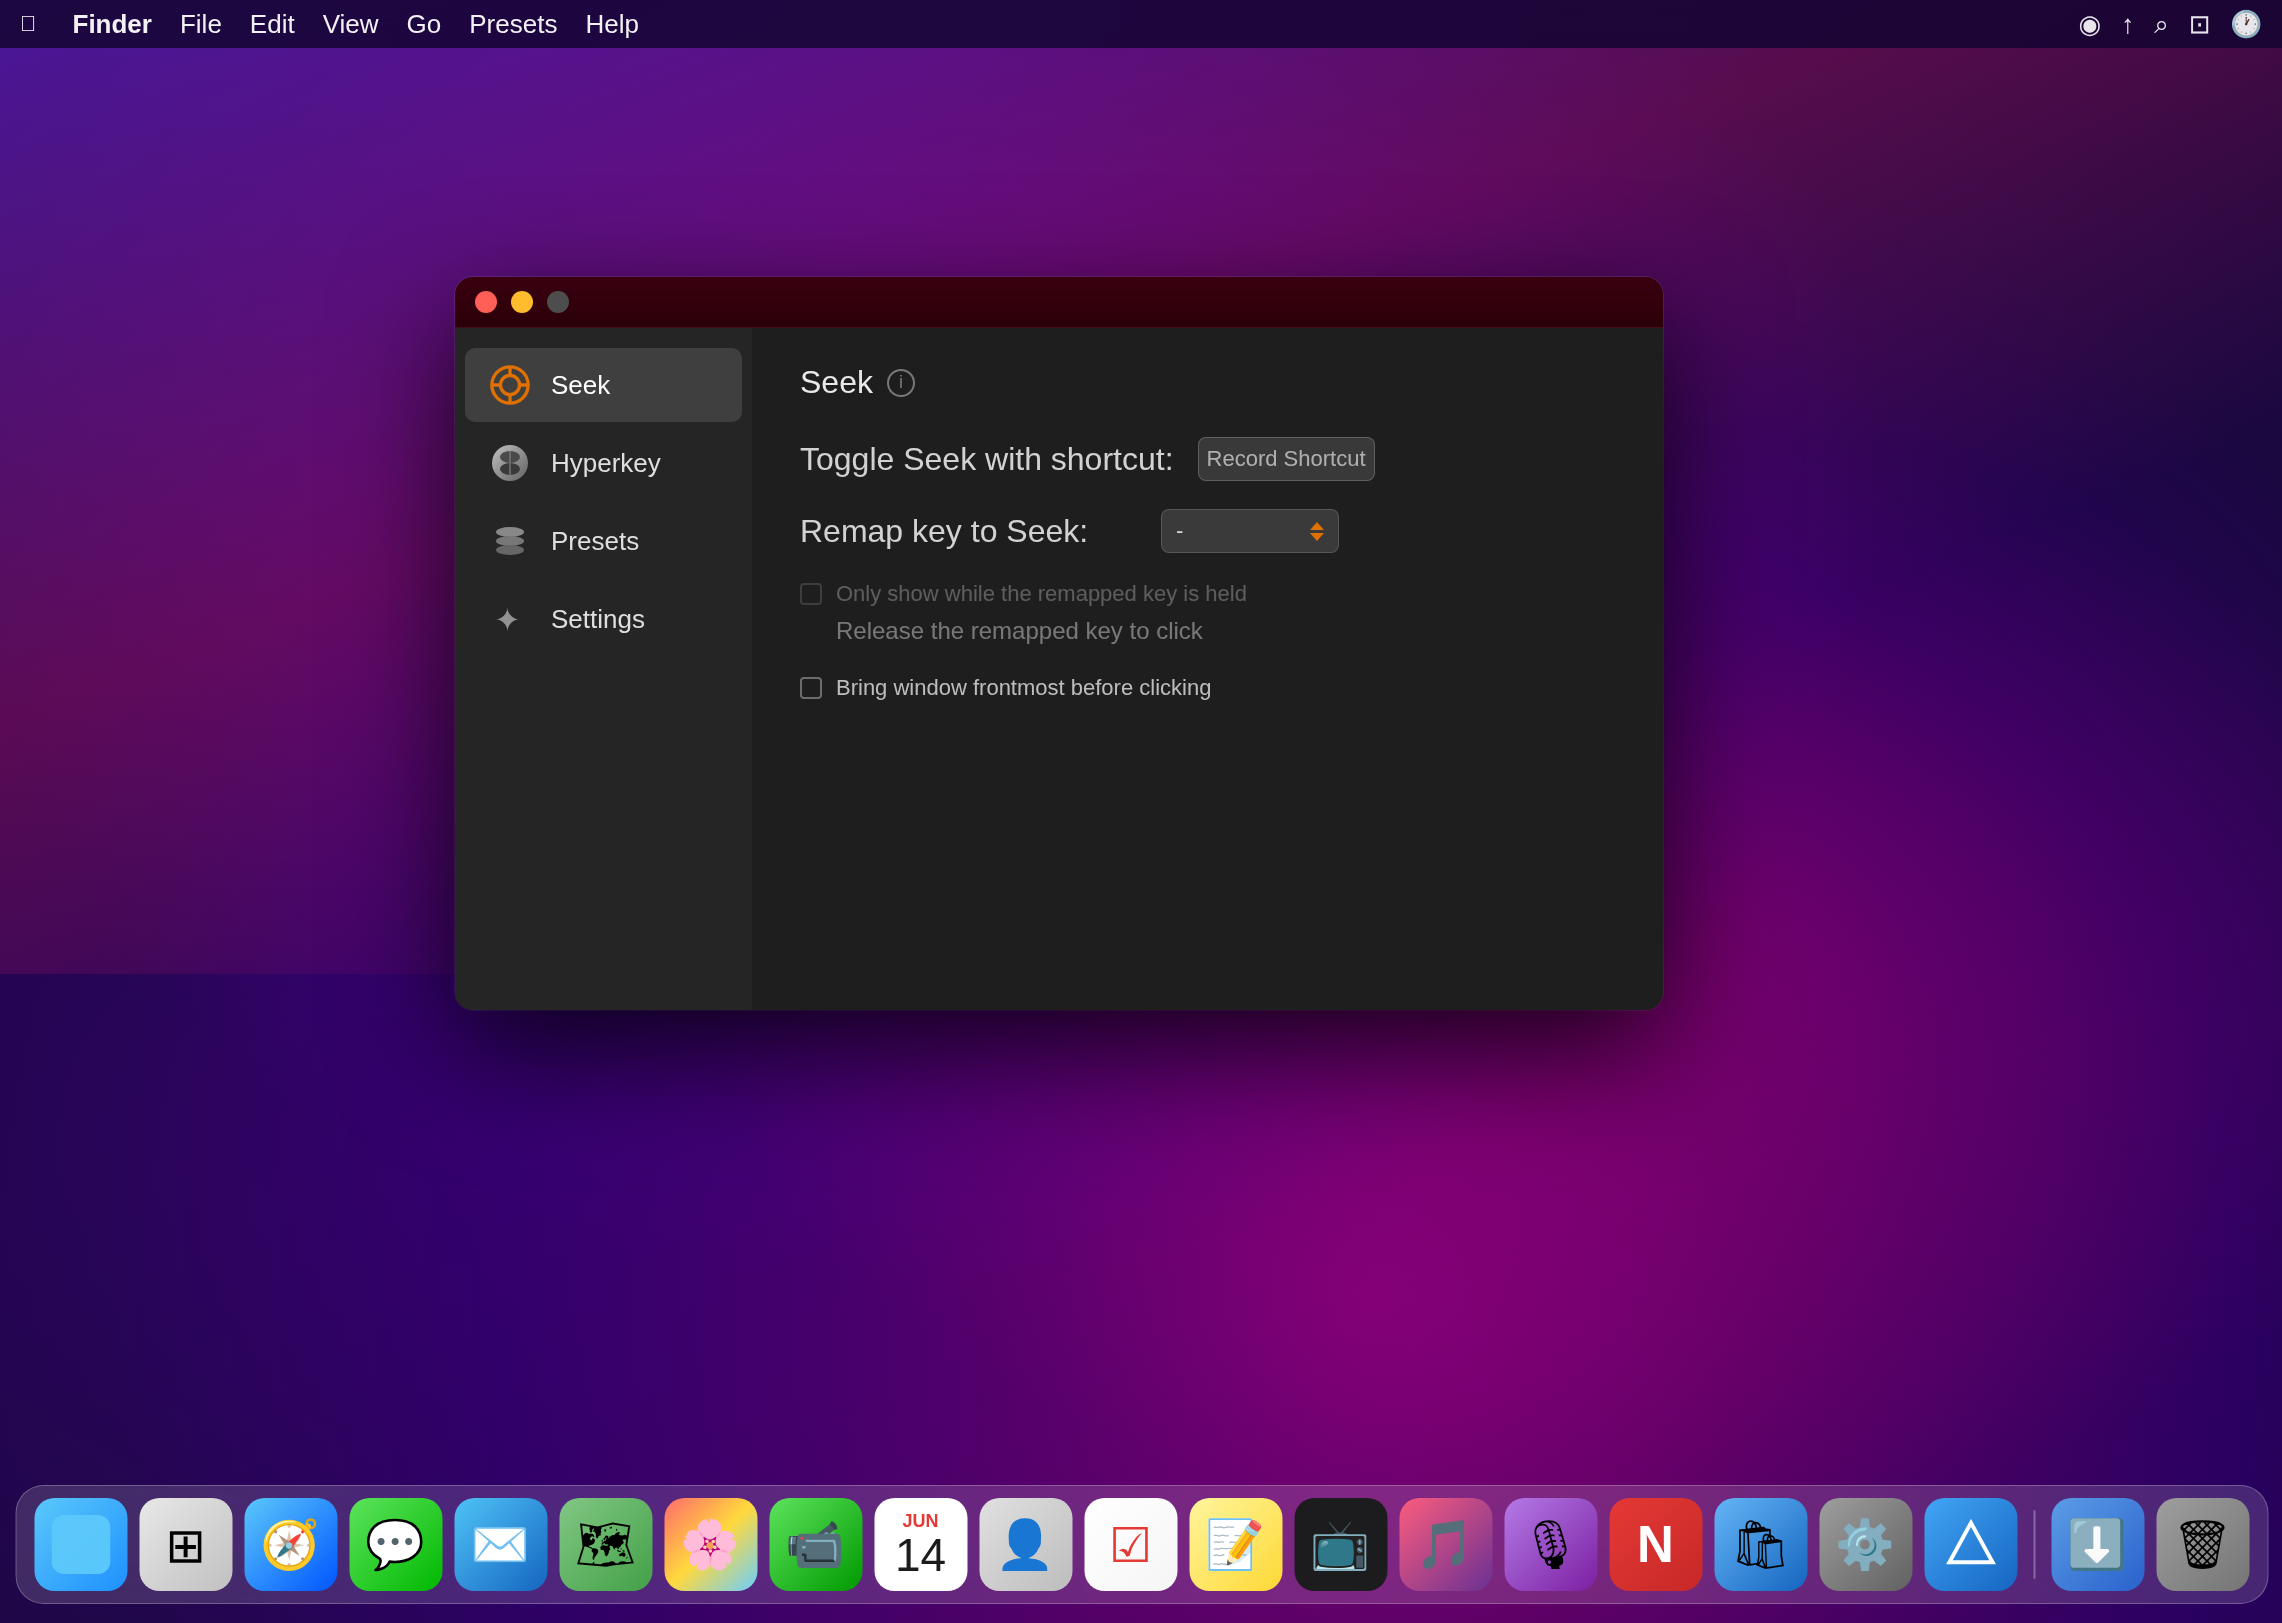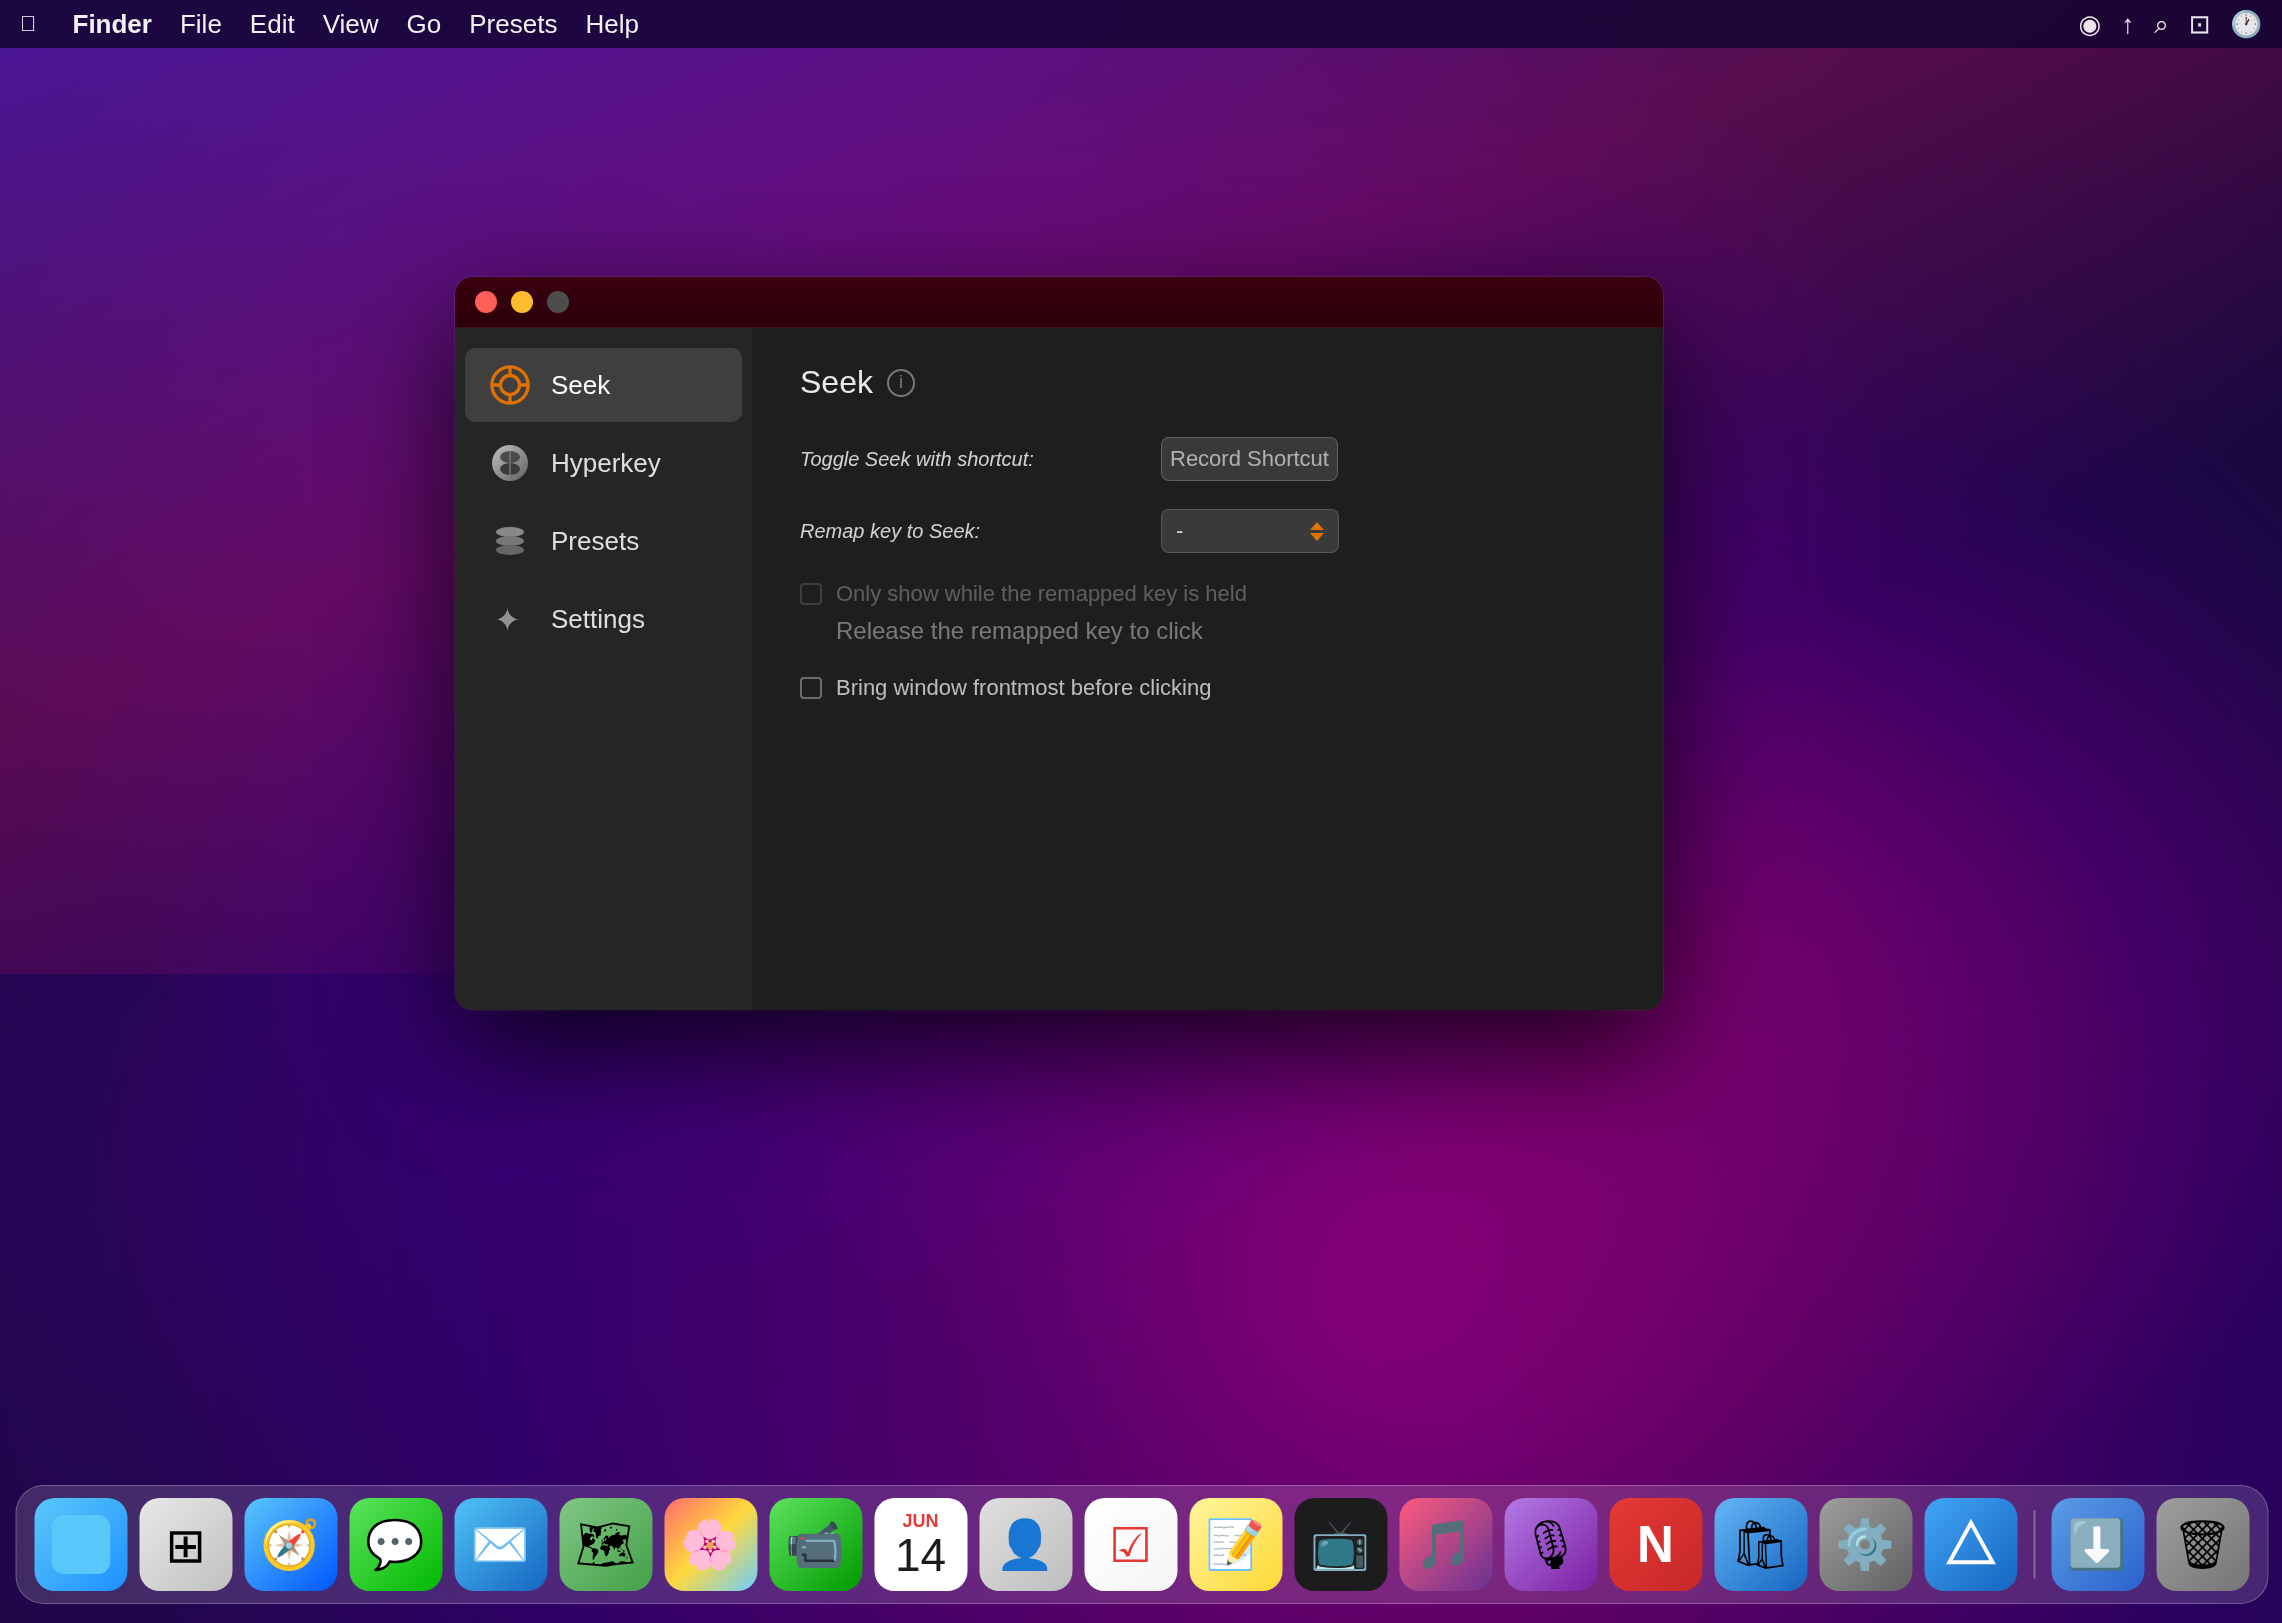--- a/index.html
+++ b/index.html
@@ -220,24 +220,23 @@
 
     
     .setting-row {
       display: flex;
       align-items: center;
       margin-bottom: 28px;
       gap: 24px;
     }
 
     .setting-label {
-      font-size: 20px;
+      font-size: 32px;
       color: rgba(255,255,255,0.8);
       min-width: 337px;
-      font-style: italic;
     }
 
     
     .record-shortcut-btn {
       background: rgba(255,255,255,0.12);
       border: 1px solid rgba(255,255,255,0.2);
       border-radius: 8px;
       padding: 8px 8px;
       color: rgba(255,255,255,0.6);
       font-size: 22px;

